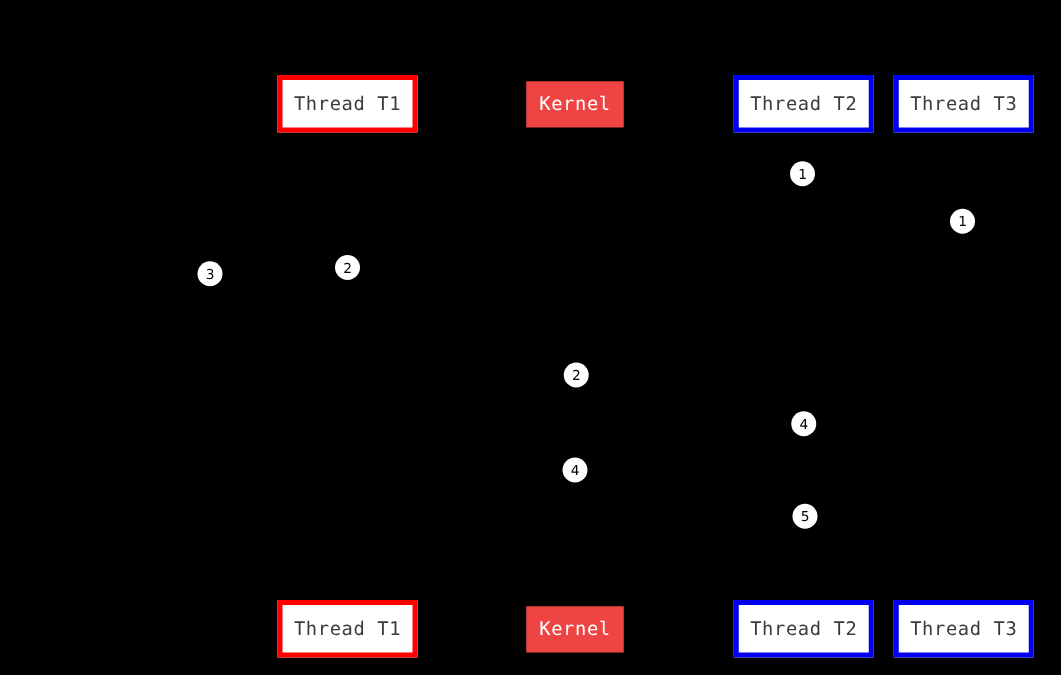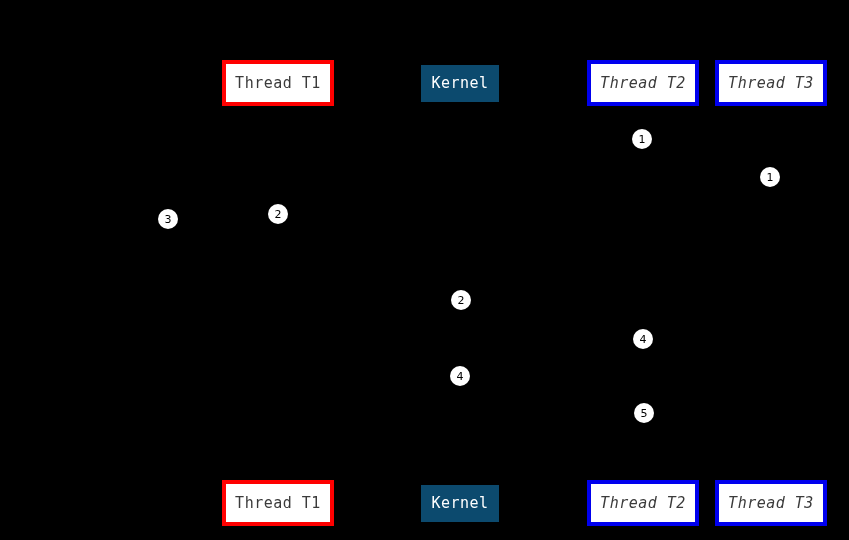--- a/index.html
+++ b/index.html
@@ -34,30 +34,29 @@
 
   
   .p-red {
     background: #ffffff;
     border: 4px solid #ff0000;
     color: #3b3b3b;
     text-align: center;
   }
   
   .p-blue-solid {
-    background: #0c4a6e;
+    background: #ef4444;
     border: 0;
     color: #ffffff;
   }
   
   .p-blue-outline {
     background: #ffffff;
     border: 4px solid #0000ee;
     color: #3b3b3b;
-    font-style: italic;
   }
 
   
   .lifeline {
     position: absolute;
     width: 1px;
     background: #000000;
   }
 
   

